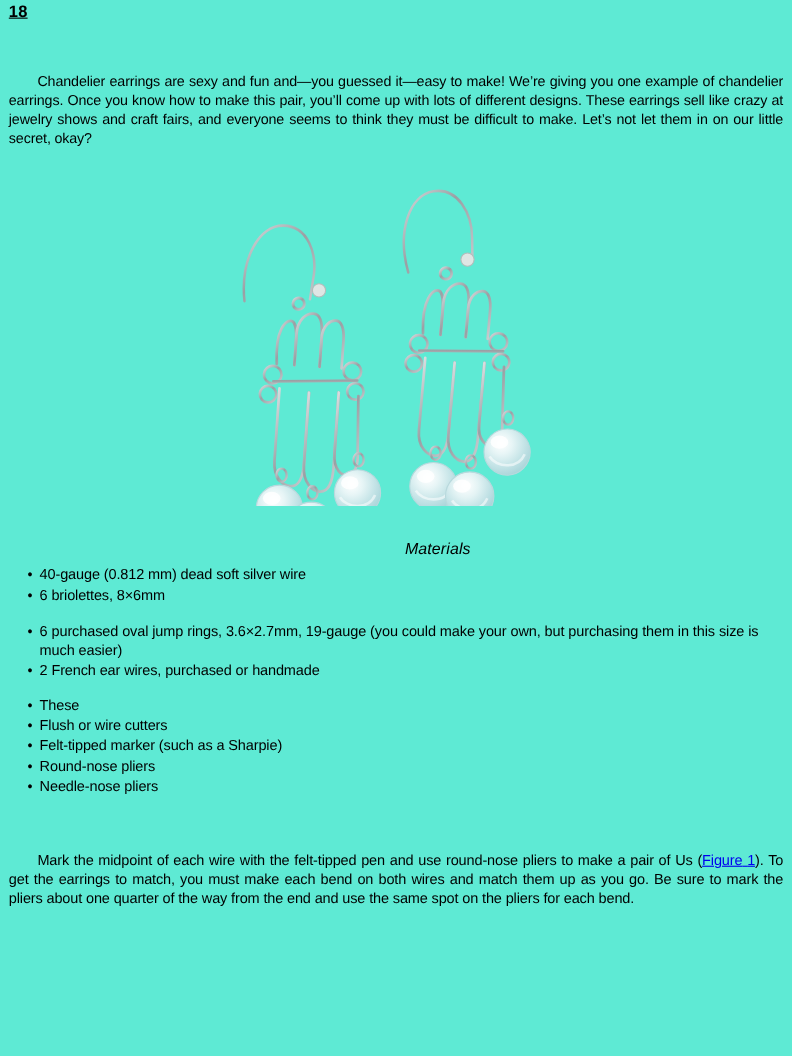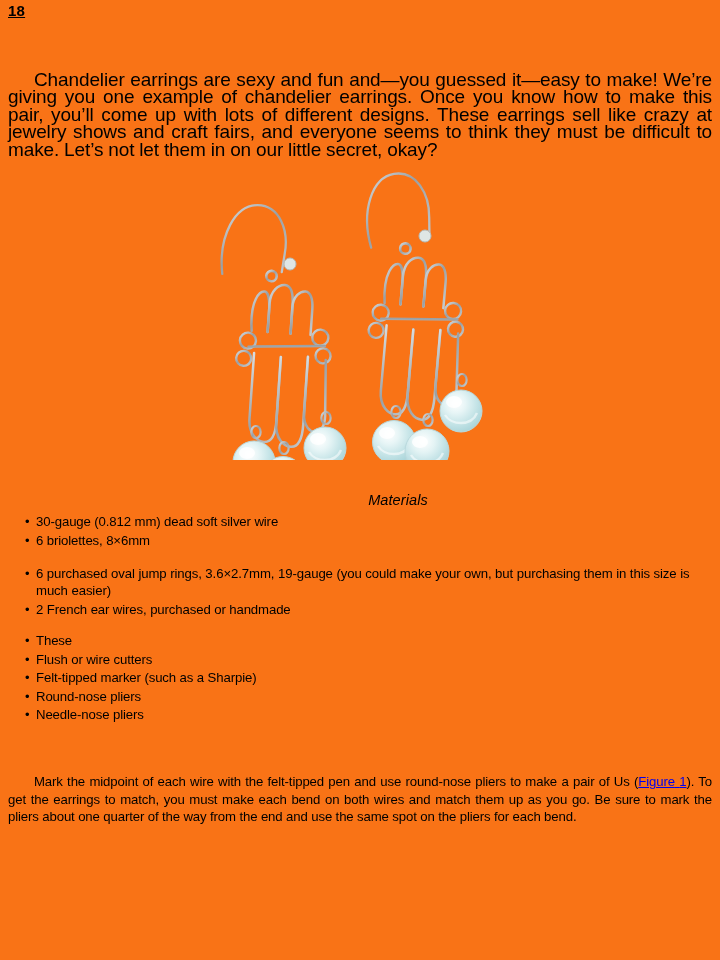--- a/index.html
+++ b/index.html
@@ -16,21 +16,21 @@
     font-family: "Liberation Sans", sans-serif;
     color: #000000;
     -webkit-font-smoothing: antialiased;
   }
 
   .page {
     position: absolute;
     left: 0; top: 0;
     width: 720px;
     height: 960px;
-    background: #f97316;
+    background: #5eead4;
   }
 
   
   .page-number {
     position: absolute;
     left: 8px;
     top: 2px;
     font-size: 15px;
     font-weight: bold;
     text-decoration: underline;
@@ -52,21 +52,21 @@
   .doc-title span {
     text-decoration: underline;
   }
 
   
   .intro {
     position: absolute;
     left: 8px;
     top: 52px;
     width: 704px;
-    font-size: 19px;
+    font-size: 13px;
     line-height: 17.4px;
     text-align: justify;
     text-indent: 26px;
     letter-spacing: -0.12px;
     word-spacing: -0.2px;
   }
 
   
   .photo {
     position: absolute;
@@ -285,21 +285,21 @@
         </g>
       </g>
     </svg>
   </div>
 
   <div class="section-heading" id="heading-materials">Materials</div>
 
   <ul class="bullets" id="materials-list">
     <li>
       <span class="bullet-dot">•</span>
-      <span class="bullet-text">30-gauge (0.812 mm) dead soft silver wire</span>
+      <span class="bullet-text">40-gauge (0.812 mm) dead soft silver wire</span>
     </li>
     <li>
       <span class="bullet-dot">•</span>
       <span class="bullet-text">6 briolettes, 8×6mm</span>
     </li>
     <li class="wrap">
       <span class="bullet-dot">•</span>
       <span class="bullet-text">6 purchased oval jump rings, 3.6×2.7mm, 19-gauge (you could make your own, but purchasing them in this size is much easier)</span>
     </li>
     <li>

